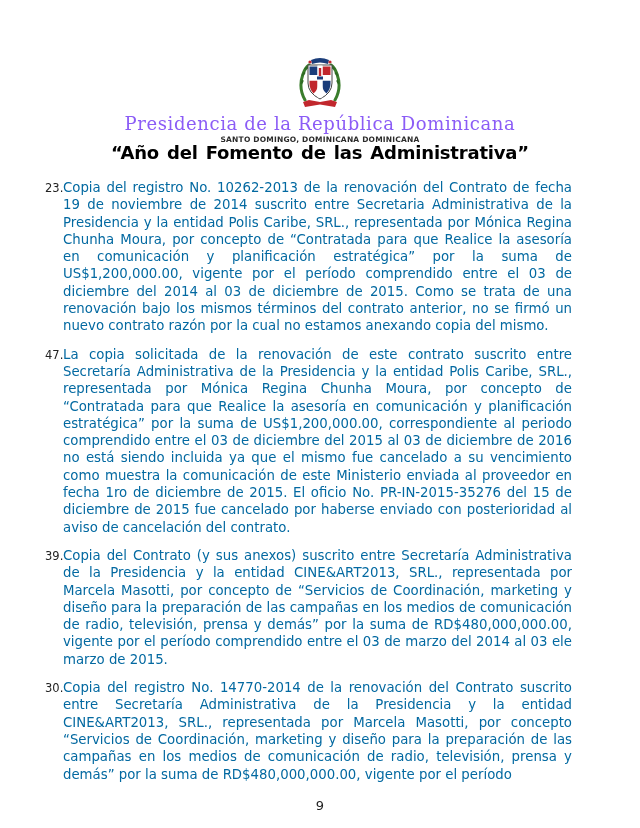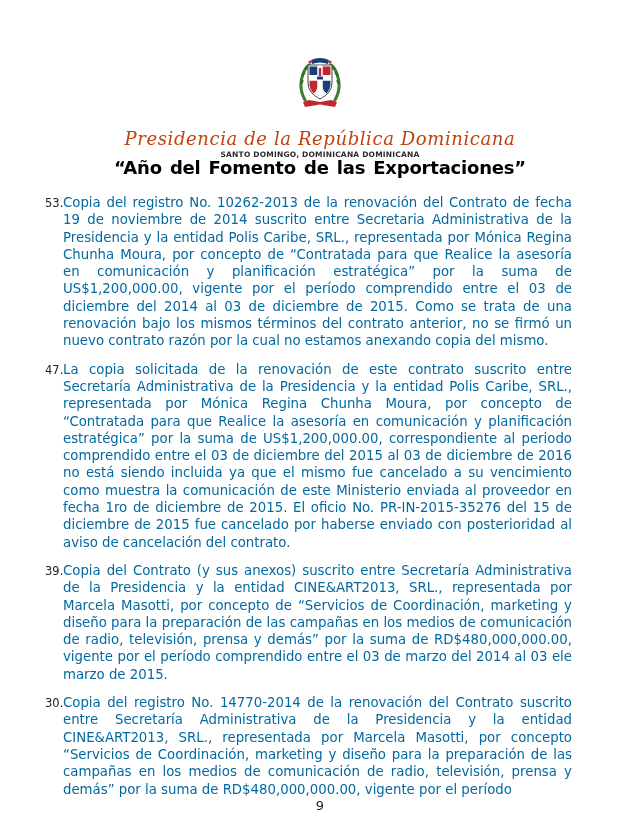--- a/index.html
+++ b/index.html
@@ -11,27 +11,26 @@
     overflow: hidden;
     font-family: "DejaVu Sans", "Liberation Sans", sans-serif;
     color: #1e1e1e;
   }
   .emblem-wrap {
     width: 46px;
     height: 54px;
     margin: 56px auto 0 auto;
   }
   .institution-script {
-    margin-top: 18px;
+    margin-top: 3px;
     text-align: center;
     font-family: "DejaVu Serif", "Liberation Serif", serif;
-    font-style: italic;
     font-size: 18px;
     letter-spacing: 0.6px;
-    color: #c2410c;
+    color: #8b5cf6;
   }
   .location-line {
     text-align: center;
     font-size: 7.5px;
     font-weight: 700;
     letter-spacing: 0.2px;
     color: #2b2b2b;
     margin-top: 2px;
     line-height: 8px;
   }
@@ -112,26 +111,26 @@
       <rect x="20" y="20.5" width="6" height="3" fill="#1b3d7a"></rect>
 
       <path d="M6 46 L12 44 L23 46 L34 44 L40 46 L38 51 L23 48.5 L8 51 Z" fill="#c1272d"></path>
     </svg>
   </div>
 
   <div class="institution-script">Presidencia de la República Dominicana</div>
 
   <div class="location-line">SANTO DOMINGO, DOMINICANA DOMINICANA</div>
 
-  <div class="year-motto">“Año del Fomento de las Exportaciones”</div>
+  <div class="year-motto">“Año del Fomento de las Administrativa”</div>
 
   <div class="body-list">
 
     <div class="item">
-      <div class="num">53.</div>
+      <div class="num">23.</div>
       <div class="txt">Copia del registro No. 10262-2013 de la renovación del Contrato de fecha 19 de noviembre de 2014 suscrito entre Secretaria Administrativa de la Presidencia y la entidad Polis Caribe, SRL., representada por Mónica Regina Chunha Moura, por concepto de “Contratada para que Realice la asesoría en comunicación y planificación estratégica” por la suma de US$1,200,000.00, vigente por el período comprendido entre el 03 de diciembre del 2014 al 03 de diciembre de 2015. Como se trata de una renovación bajo los mismos términos del contrato anterior, no se firmó un nuevo contrato razón por la cual no estamos anexando copia del mismo.</div>
     </div>
 
     <div class="item">
       <div class="num">47.</div>
       <div class="txt">La copia solicitada de la renovación de este contrato suscrito entre Secretaría Administrativa de la Presidencia y la entidad Polis Caribe, SRL., representada por Mónica Regina Chunha Moura, por concepto de “Contratada para que Realice la asesoría en comunicación y planificación estratégica” por la suma de US$1,200,000.00, correspondiente al periodo comprendido entre el 03 de diciembre del 2015 al 03 de diciembre de 2016 no está siendo incluida ya que el mismo fue cancelado a su vencimiento como muestra la comunicación de este Ministerio enviada al proveedor en fecha 1ro de diciembre de 2015. El oficio No. PR-IN-2015-35276 del 15 de diciembre de 2015 fue cancelado por haberse enviado con posterioridad al aviso de cancelación del contrato.</div>
     </div>
 
     <div class="item">
       <div class="num">39.</div>

